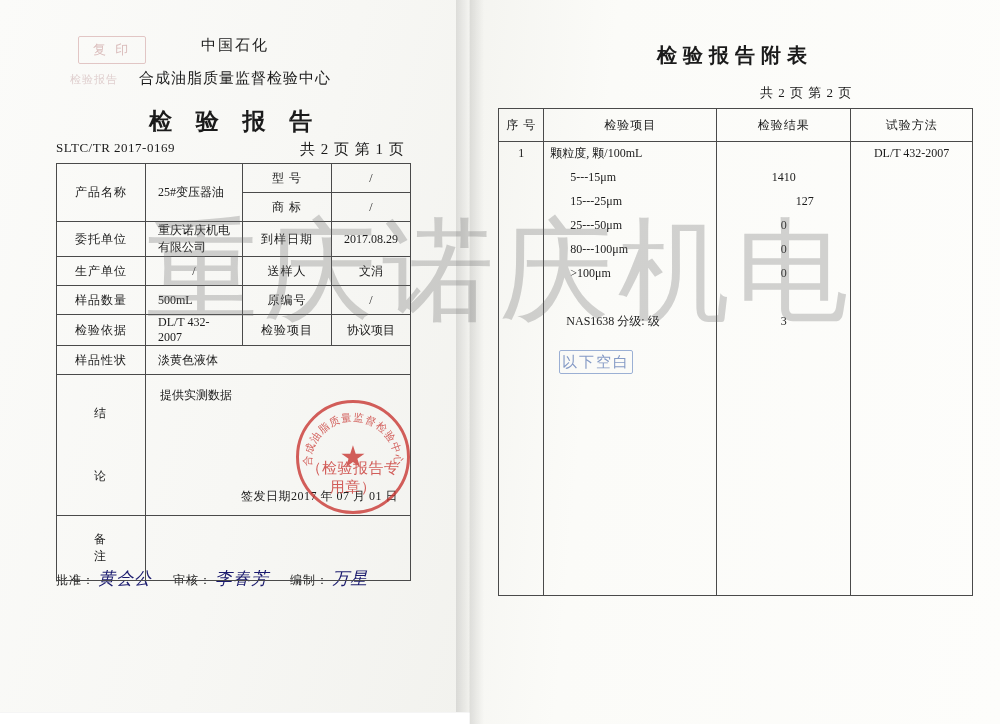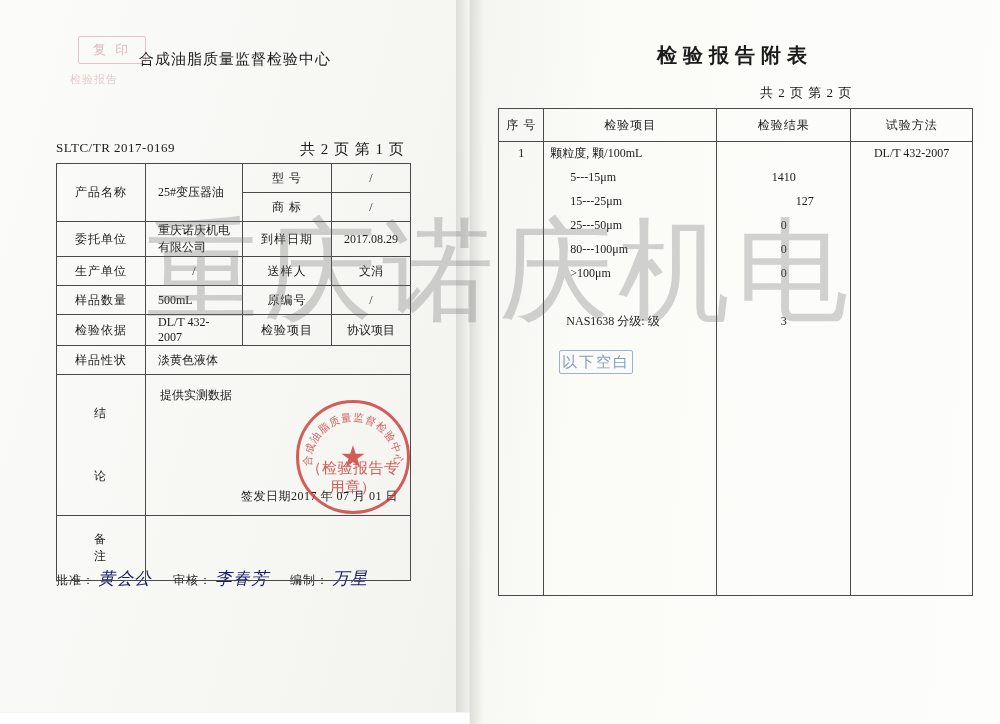--- a/index.html
+++ b/index.html
@@ -152,21 +152,23 @@
 </head>
 <body>
 
 <div class="page" id="sheet-left">
   <div class="sheet-edge" style="right:0;"></div>
 
   <div id="corner-stamp">复 印</div>
   <div id="corner-text-faint">检验报告</div>
 
   <div id="left-head">
+    <div id="org-line1">中国石化</div>
     <div id="org-line2">合成油脂质量监督检验中心</div>
+    <div id="left-title">检 验 报 告</div>
   </div>
 
   <div id="doc-no">SLTC/TR 2017-0169</div>
   <div id="left-pages">共 2 页   第 1 页</div>
 
   <table id="left-table">
     <tbody>
         <tr>
       <td class="lbl" rowspan="2">产品名称</td>
       <td class="val" rowspan="2">25#变压器油</td>

